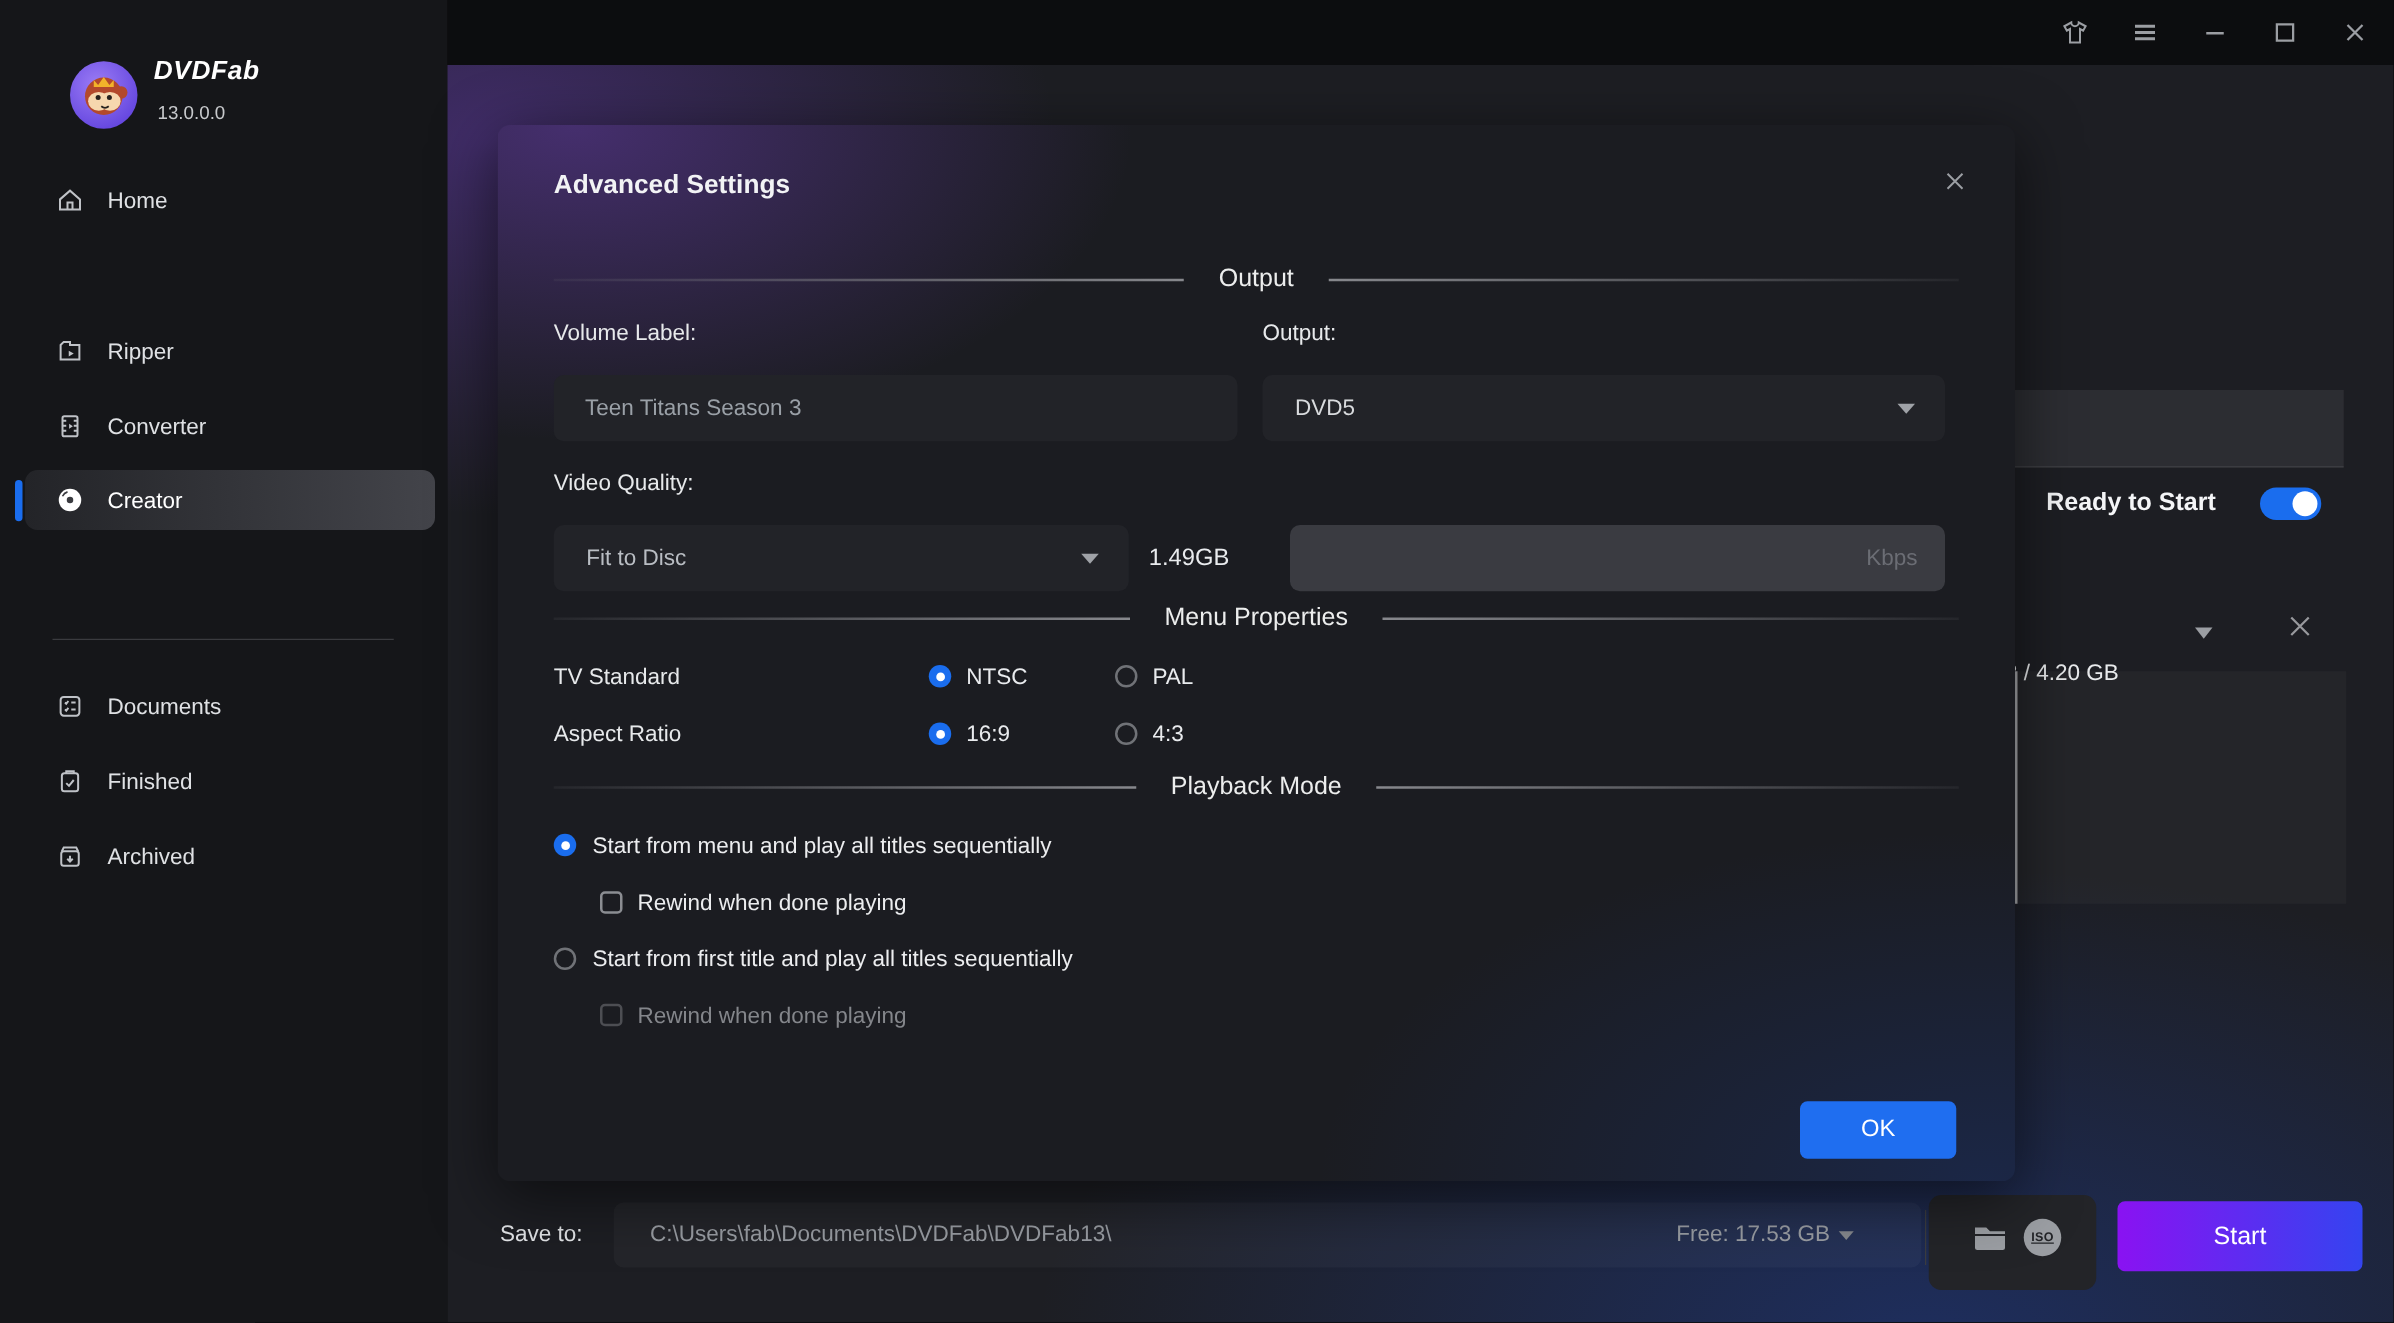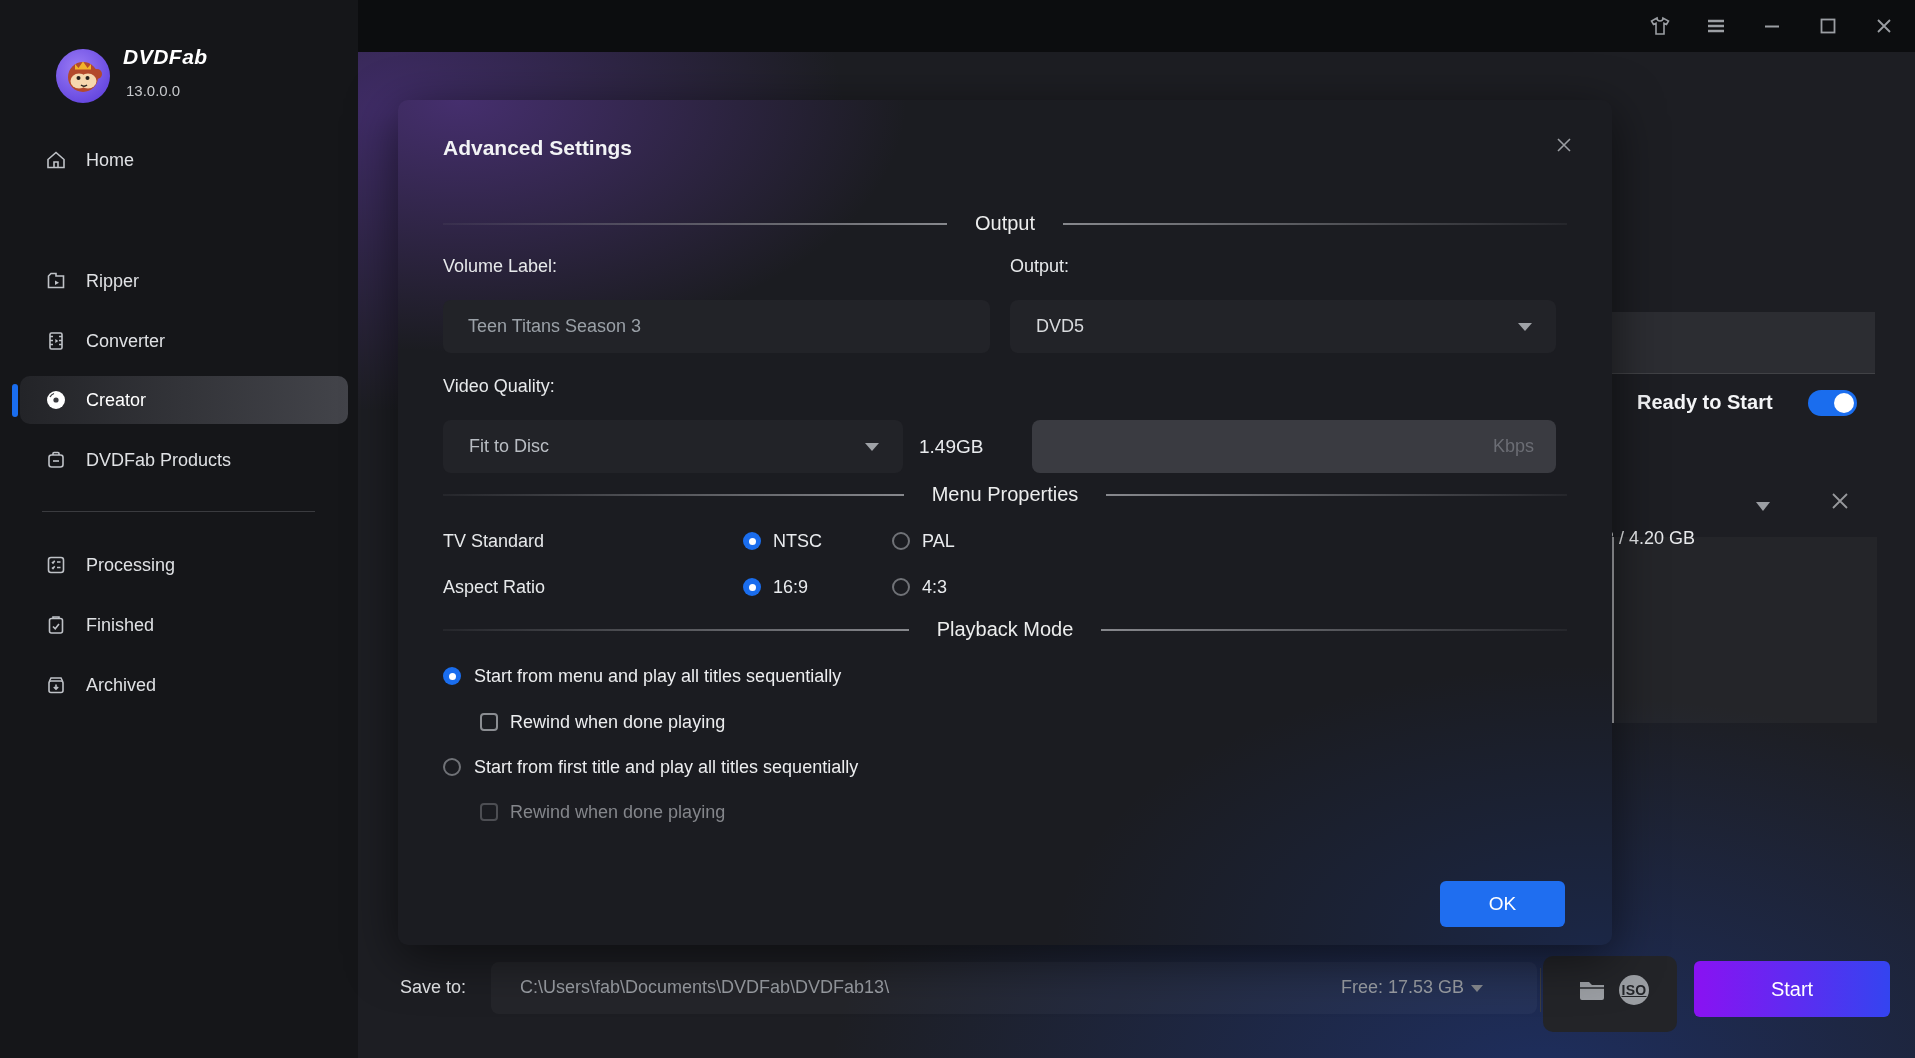--- a/index.html
+++ b/index.html
@@ -43,21 +43,21 @@
 
   
   .saveto-label { position:absolute; left:42px; top:925px; font-size:18px; color:#e3e5e8; }
   .path-box { position:absolute; left:133px; top:910px; width:1046px; height:52px; background:rgba(255,255,255,.035); border-radius:8px; }
   .path-text { position:absolute; left:162px; top:925px; font-size:18px; color:#999da3; }
   .free-row { position:absolute; left:983px; top:925px; font-size:18px; color:#999da3; display:flex; align-items:center; gap:7px; cursor:pointer; }
   .free-caret { width:0; height:0; border-left:6px solid transparent; border-right:6px solid transparent; border-top:7px solid #85888d; margin-top:2px; }
   .bb-divider { position:absolute; left:1182px; top:916px; width:1px; height:44px; background:#3b3c40; }
   .icons-box { position:absolute; left:1185px; top:904px; width:134px; height:76px; background:#232428; border-radius:10px; }
   .folder-btn { position:absolute; left:1217px; top:921px; width:34px; height:34px; color:#9b9ea3; cursor:pointer; }
-  .iso-btn { position:absolute; left:1261px; top:923px; width:30px; height:30px; border-radius:50%; background:#9b9ea3; color:#232428; display:flex; align-items:center; justify-content:center; font-size:14px; font-weight:bold; letter-spacing:.3px; cursor:pointer;text-decoration:underline; }
+  .iso-btn { position:absolute; left:1261px; top:923px; width:30px; height:30px; border-radius:50%; background:#9b9ea3; color:#232428; display:flex; align-items:center; justify-content:center; font-size:10px; font-weight:bold; letter-spacing:.3px; cursor:pointer;text-decoration:underline; }
   .start-btn { position:absolute; left:1336px; top:909px; width:196px; height:56px; border-radius:6px; background:linear-gradient(90deg,#8a12f2,#3444f0); color:#ffffff; font-size:20px; display:flex; align-items:center; justify-content:center; cursor:pointer; }
 
   
   .dialog { position:absolute; left:398px; top:100px; width:1214px; height:845px; border-radius:10px; z-index:10;
     background: radial-gradient(640px 360px at 5% 0%, rgba(104,62,173,.55), rgba(104,62,173,0) 70%),
                 radial-gradient(820px 430px at 98% 100%, rgba(27,56,130,.38), rgba(27,56,130,0) 65%),
                 #1b1c21;
     box-shadow: 0 12px 50px rgba(0,0,0,.55); }
   .dlg-title { position:absolute; left:45px; top:36px; font-size:21px; font-weight:bold; color:#f2f3f5; }
   .dlg-close { position:absolute; right:38px; top:35px; color:#9b9ea3; cursor:pointer; }
@@ -147,41 +147,31 @@
     <div class="nav-item active" style="top:376px">
       <span class="nav-icon">
           <svg width="22" height="22" viewBox="0 0 22 22">
             <circle cx="11" cy="11" r="9" fill="#ffffff"></circle>
             <circle cx="11" cy="11" r="2.6" fill="#3a3b40"></circle>
             <path d="M5 8 a7 7 0 0 1 4-3.5" stroke="#3a3b40" stroke-width="1.3" fill="none"></path>
           </svg>
         </span>
       <span class="nav-label">Creator</span>
     </div>
-    <div class="nav-item" style="top:436px">
-      <span class="nav-icon">
-          <svg width="22" height="22" viewBox="0 0 22 22" fill="none" stroke="currentColor" stroke-width="1.6">
-            <rect x="4" y="6" width="14" height="12" rx="2.5"></rect>
-            <path d="M8 6 V4.5 a1 1 0 0 1 1-1 h4 a1 1 0 0 1 1 1 V6"></path>
-            <path d="M8 12 h6"></path>
-          </svg>
-        </span>
-      <span class="nav-label">DVDFab Products</span>
-    </div>
 
     <div class="side-divider"></div>
 
     <div class="nav-item" style="top:541px">
       <span class="nav-icon">
           <svg width="22" height="22" viewBox="0 0 22 22" fill="none" stroke="currentColor" stroke-width="1.6">
             <rect x="3.5" y="3.5" width="15" height="15" rx="2.5"></rect>
             <path d="M7 8 l1 1 1.7-2.2 M12 8 h3.5 M7 13.5 l1 1 1.7-2.2 M12 13.5 h3.5"></path>
           </svg>
         </span>
-      <span class="nav-label">Processing</span>
+      <span class="nav-label">Documents</span>
     </div>
     <div class="nav-item" style="top:601px">
       <span class="nav-icon">
           <svg width="22" height="22" viewBox="0 0 22 22" fill="none" stroke="currentColor" stroke-width="1.6">
             <rect x="4.5" y="4.5" width="13" height="14.5" rx="2"></rect>
             <path d="M8 4.5 V3 h6 v1.5"></path>
             <path d="M8 12.5 l2.2 2.2 3.8-4.7"></path>
           </svg>
         </span>
       <span class="nav-label">Finished</span>

